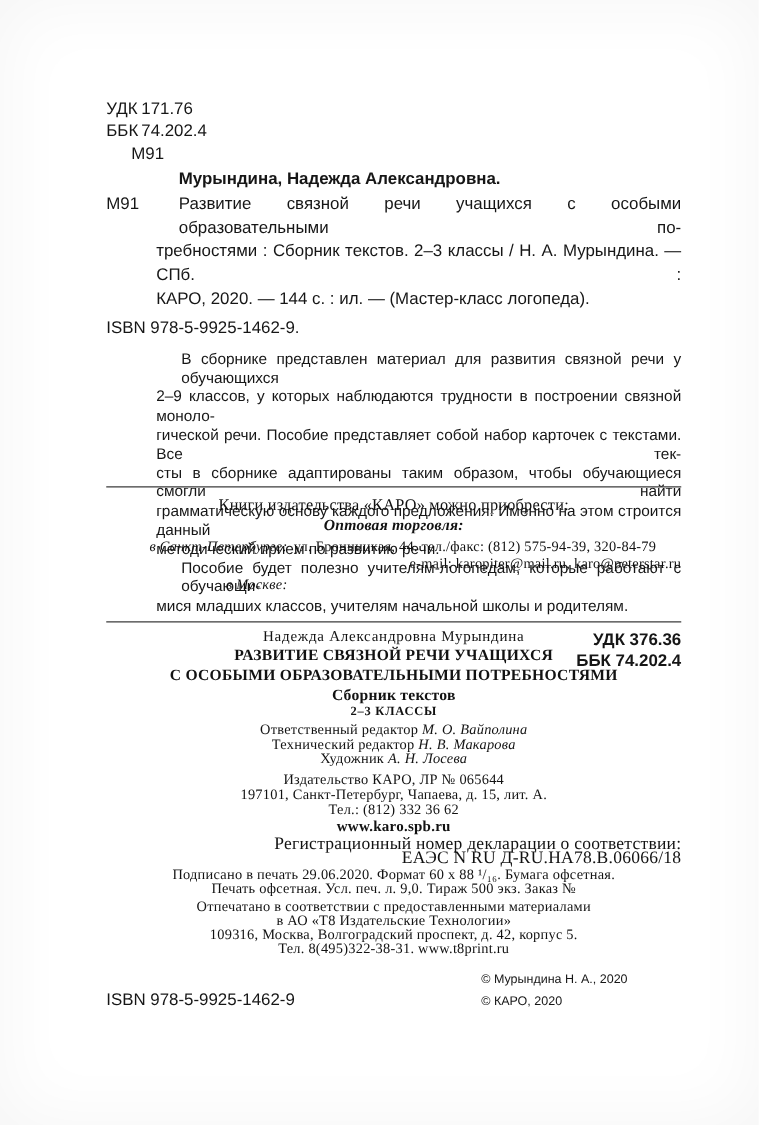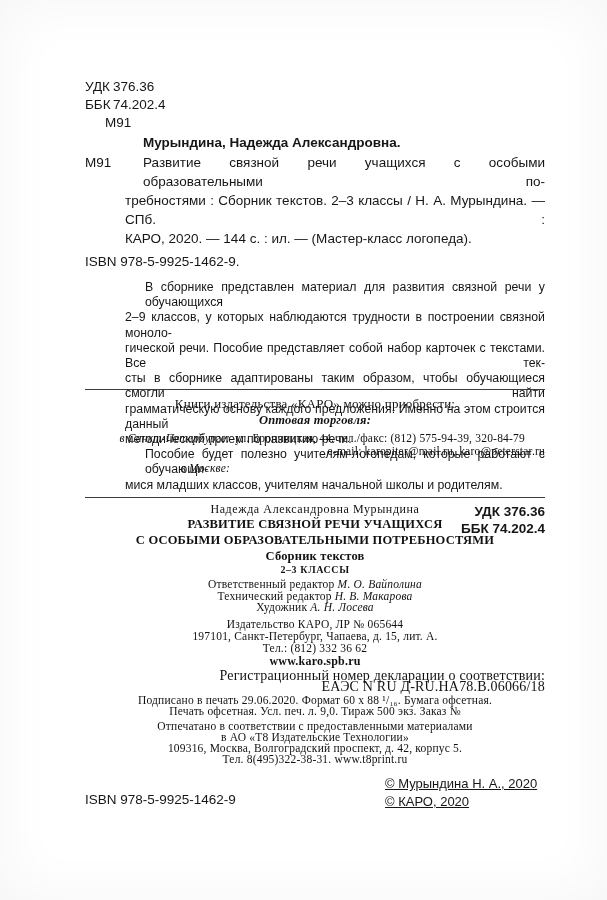--- a/index.html
+++ b/index.html
@@ -42,31 +42,31 @@
   .c-subtitle{font-weight:bold;font-size:12.5px;line-height:15px;margin-top:1px;}
   .c-grade{font-weight:bold;font-size:10px;line-height:12px;letter-spacing:0.6px;}
   .c-staff{margin-top:3px;font-size:11.5px;line-height:11.5px;}
   .c-staff .name{font-style:italic;}
   .c-pub{margin-top:4px;font-size:11.5px;line-height:12px;}
   .c-site{font-weight:bold;font-size:12px;line-height:13px;margin-top:1px;}
   .c-decl{margin-top:2px;font-size:14px;line-height:11px;text-align:right;}
   .c-print{margin-top:3px;font-size:11.5px;line-height:11.5px;}
   .c-printer{margin-top:3px;font-size:11.5px;line-height:11px;}
   
-  .f-copy{position:absolute;top:775px;left:385px;font-size:13px;line-height:17.5px;text-decoration:underline;}
+  .f-copy{position:absolute;top:775px;left:385px;font-size:10px;line-height:17.5px;}
   .f-isbn{position:absolute;top:792px;left:85px;font-size:13.5px;}
 </style>
 </head>
 <body>
 
 <div class="page">
 
   <section class="top-block">
     <div class="kv">
-      <span class="label">УДК</span><span>376.36</span>
+      <span class="label">УДК</span><span>171.76</span>
     </div>
     <div class="kv">
       <span class="label">ББК</span><span>74.202.4</span>
     </div>
     <div class="code-line">М91</div>
 
     <div class="author-heading">Мурындина, Надежда Александровна.</div>
 
     <div class="bib">
       <span class="bib-code">М91</span>

